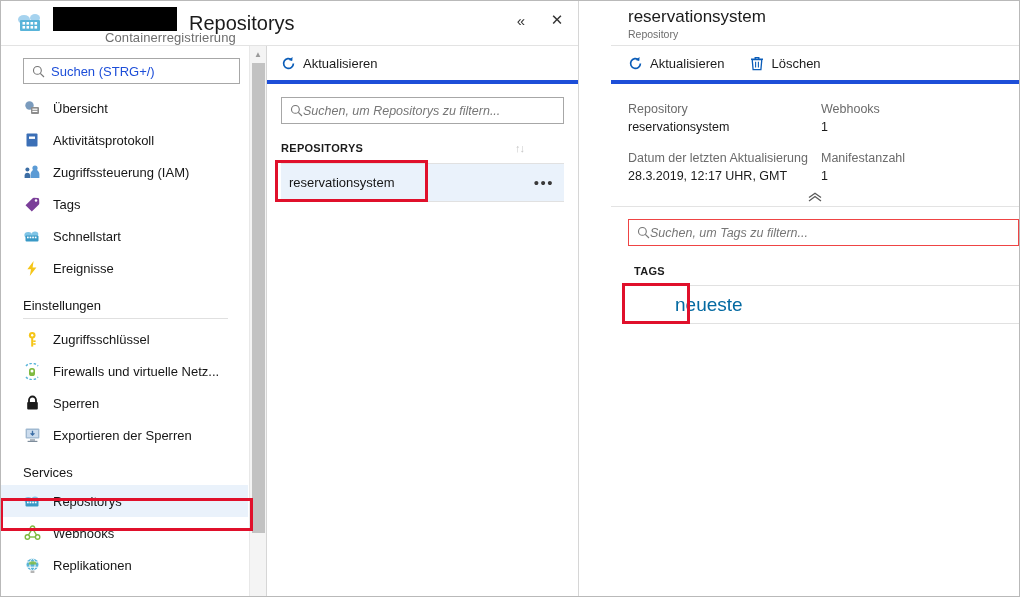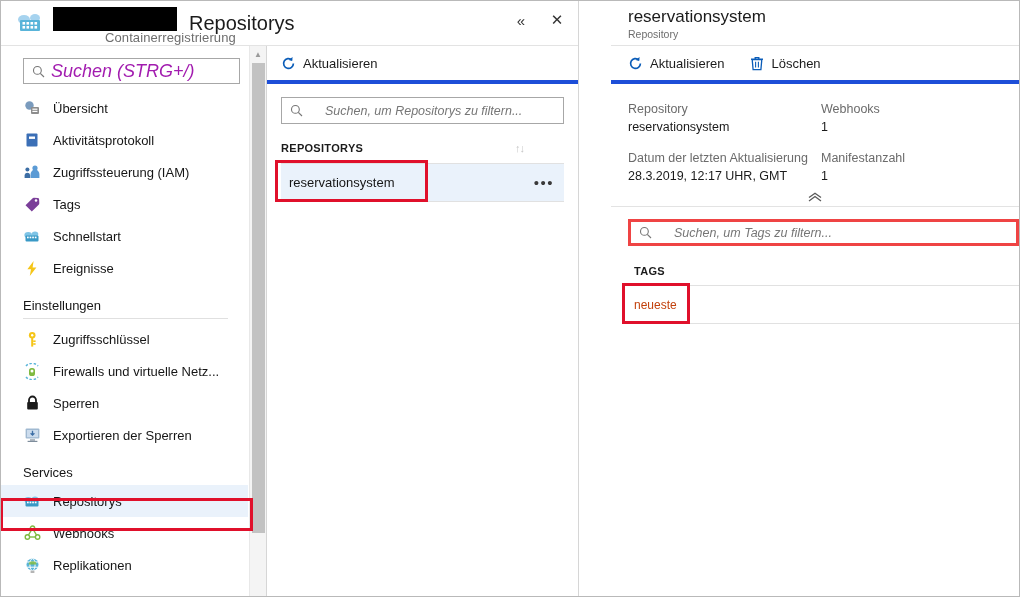--- a/index.html
+++ b/index.html
@@ -134,23 +134,22 @@
     box-sizing: border-box;
     border: 1px solid #a7a7a7;
     background: #ffffff;
     display: flex;
     align-items: center;
     padding: 0 8px;
     max-width: 217px;
   }
   .searchbox .mag { margin-right: 6px; flex: 0 0 auto; }
   .searchbox .ph {
-    font-style: italic;
-    color: #a21caf;
-    font-size: 18px;
+    color: #1d4ed8;
+    font-size: 13px;
     white-space: nowrap;
     overflow: hidden;
   }
   .nav-collapse {
     position: absolute;
     right: 8px;
     top: 14px;
     color: #4f4f4f;
     font-size: 14px;
     cursor: pointer;
@@ -267,26 +266,26 @@
   .filterbox-wrap { padding: 13px 14px 0 14px; }
   .filterbox {
     height: 27px;
     box-sizing: border-box;
     border: 1px solid #a7a7a7;
     display: flex;
     align-items: center;
     padding: 0 8px;
     background: #ffffff;
   }
-  .filterbox.focused { border: 3px solid #ef4444; }
+  .filterbox.focused { border: 1px solid #ef4444; }
   .filterbox .ph {
     font-style: italic;
     color: #767676;
     font-size: 12.5px;
-    margin-left: 22px;
+    margin-left: 0;
     white-space: nowrap;
     overflow: hidden;
   }
   .list-header {
     display: flex;
     align-items: center;
     height: 30px;
     margin: 9px 14px 0 14px;
     border-bottom: 1px solid #e1e1e1;
     font-size: 11px;
@@ -398,21 +397,21 @@
     height: 38px;
     margin-left: 17px;
     display: flex;
     align-items: center;
     padding-left: 6px;
     box-sizing: border-box;
     border-bottom: 1px solid #e1e1e1;
     position: relative;
     cursor: pointer;
   }
-  .tag-row .name { font-size: 12px; color: #c2410c; }
+  .tag-row .name { font-size: 19px; color: #0369a1; margin-left: 41px; }
   svg { display: block; }
 </style>
 </head>
 <body>
 
 <div class="app">
 
   <div class="blade-registry">
 
     <div class="blade-head">

